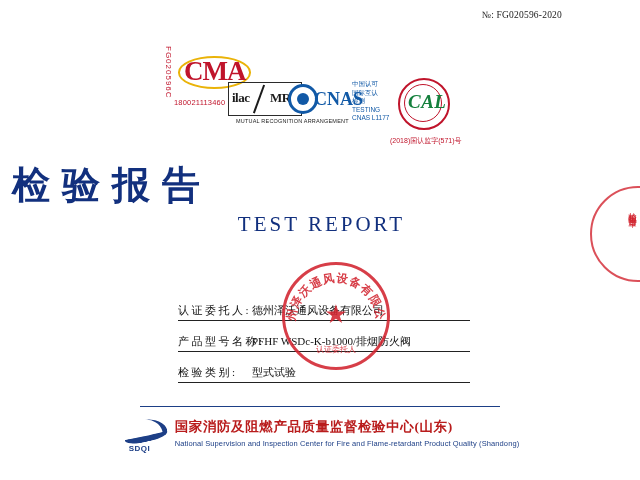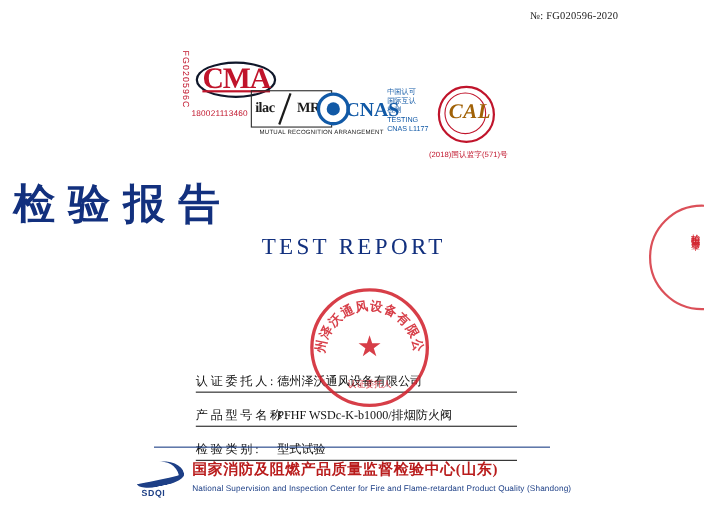--- a/index.html
+++ b/index.html
@@ -64,25 +64,24 @@
     left: 14px;
     top: 12px;
     font-size: 27px;
     font-weight: bold;
     color: #c0142b;
     font-family: "Liberation Serif", serif;
     letter-spacing: -1px;
   }
   .cma-main .oval {
     display: inline-block;
-    border: 2px solid #0f172a;
+    border: 2px solid #eab308;
     border-radius: 50%;
     padding: 0 4px 1px 4px;
     line-height: 1.02;
-    text-decoration: underline;
   }
   .cma-num {
     position: absolute;
     left: 10px;
     top: 54px;
     font-size: 7.5px;
     color: #c0142b;
     font-family: "Liberation Sans", sans-serif;
     letter-spacing: 0.2px;
     white-space: nowrap;
@@ -210,21 +209,21 @@
     border-radius: 50%;
     border: 1.4px solid #c0142b;
     box-sizing: border-box;
   }
   .cal-letters {
     position: absolute;
     left: 10px;
     top: 13px;
     font-size: 19px;
     font-weight: bold;
-    color: #a16207;
+    color: #15803d;
     font-style: italic;
     font-family: "Liberation Serif", serif;
     letter-spacing: 0.5px;
   }
   .cal-note {
     position: absolute;
     left: -8px;
     top: 58px;
     font-size: 7px;
     color: #c0142b;
@@ -256,21 +255,20 @@
     letter-spacing: 3px;
     text-indent: 3px;
     font-family: "Liberation Serif", serif;
   }
   
   .fields {
     position: absolute;
     left: 178px;
     top: 300px;
     width: 292px;
-    margin-top: 36px;
   }
   .field-row {
     position: relative;
     height: 31px;
   }
   .field-label {
     position: absolute;
     left: 0;
     top: 3px;
     font-size: 11px;

